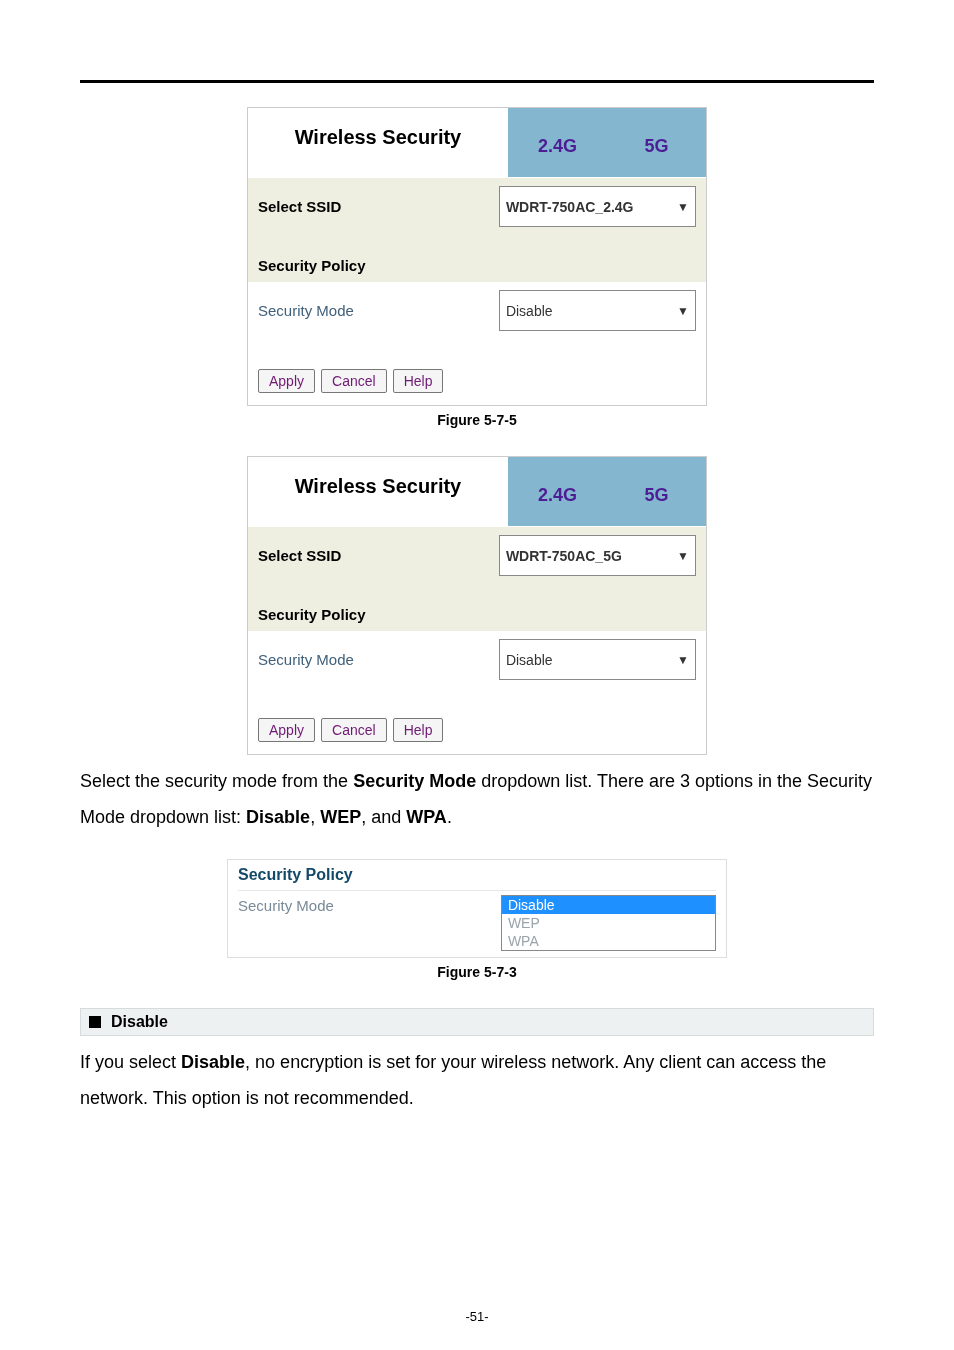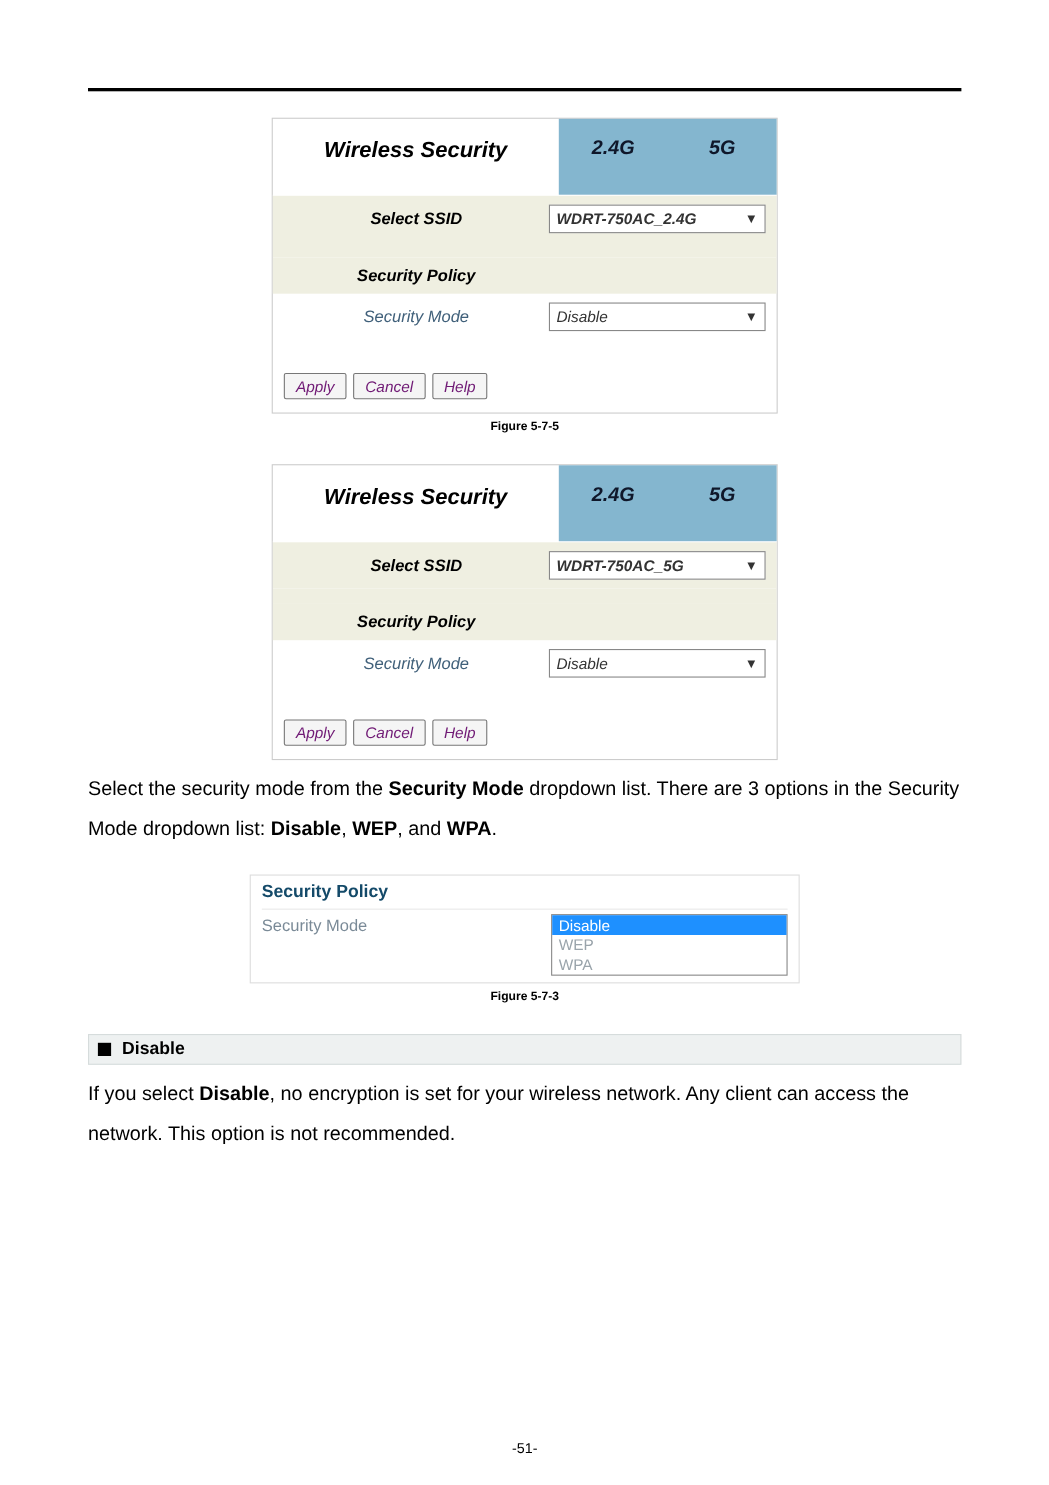--- a/index.html
+++ b/index.html
@@ -23,21 +23,20 @@
   }
 
   
   .panel {
     width: 460px;
     margin: 0 auto 6px auto;
     border: 1px solid #ccc;
     background: #fff;
     box-sizing: border-box;
     padding-bottom: 2px;
-    font-style: italic;
   }
   .panel-header {
     display: flex;
     align-items: stretch;
     border-bottom: 1px solid #fff;
   }
   .panel-title {
     flex: 0 0 55%;
     font-weight: bold;
     font-size: 20px;
@@ -50,27 +49,27 @@
     display: flex;
     align-items: flex-start;
     padding-top: 8px;
     background: #84b6cf;
   }
   .panel-tab {
     flex: 1;
     text-align: center;
     font-weight: bold;
     font-size: 18px;
-    color: #0f172a;
+    color: #4c1d95;
     padding: 8px 0;
     cursor: pointer;
+    margin-top: 12px;
   }
   .panel-section {
     padding: 0 10px;
-    text-align: center;
   }
   .panel-row {
     display: flex;
     align-items: center;
     padding: 8px 0;
   }
   .panel-row.header-row {
     background: #efefe1;
     margin: 0 -10px;
     padding: 8px 10px;
@@ -89,21 +88,21 @@
   }
   .panel-label.bold {
     font-weight: bold;
     color: #000;
   }
   .panel-control {
     flex: 1;
   }
   .dd {
     width: 100%;
-    height: 26px;
+    height: 41px;
     border: 1px solid #888;
     background: #fff;
     display: flex;
     align-items: center;
     justify-content: space-between;
     padding: 0 6px;
     font-size: 14px;
     color: #333;
     box-sizing: border-box;
     cursor: pointer;
@@ -127,21 +126,21 @@
     background: #f5f5f5;
     font-size: 14px;
     color: #701a75;
     padding: 3px 10px;
     cursor: pointer;
     border-radius: 2px;
   }
   .fig-caption {
     text-align: center;
     font-weight: bold;
-    font-size: 11px;
+    font-size: 14px;
     margin: 6px 0 28px 0;
   }
 
   
   .body-text {
     font-size: 18px;
     line-height: 2.0;
     color: #000;
     margin: 8px 0 24px 0;
   }

